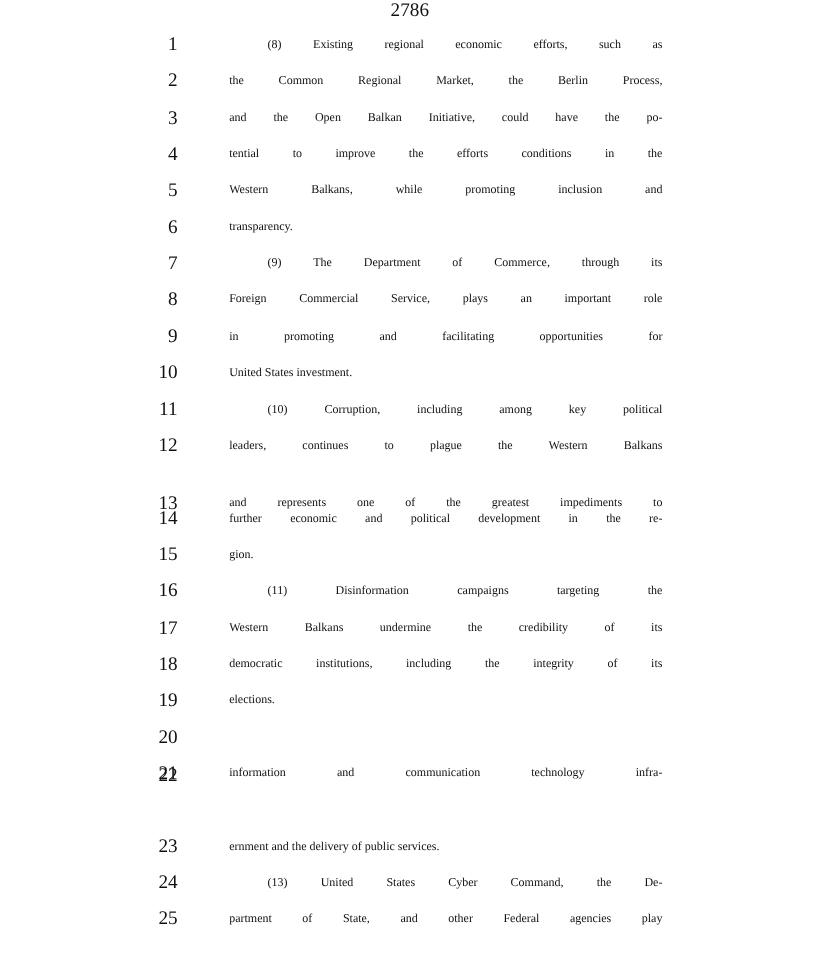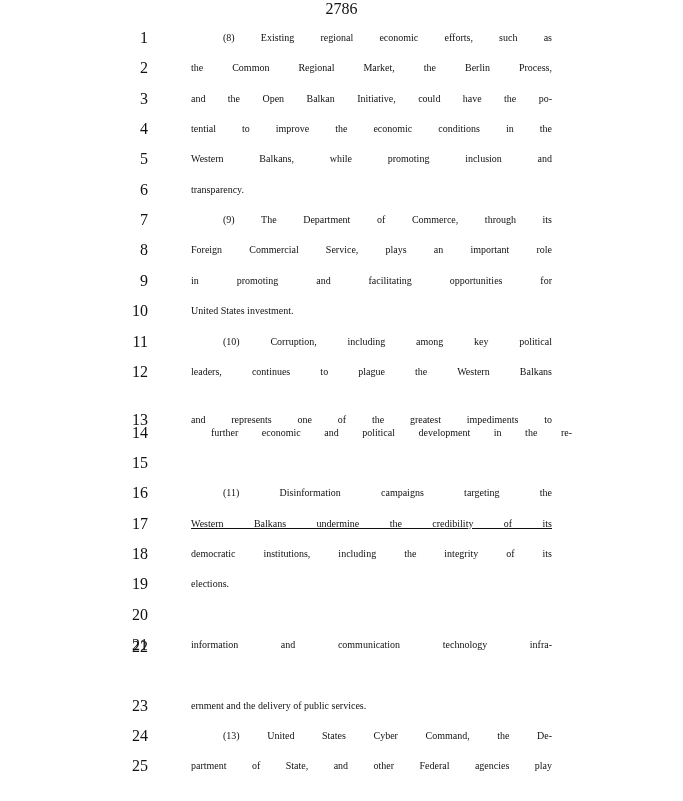--- a/index.html
+++ b/index.html
@@ -27,21 +27,21 @@
     <div class="line" style="top: 53.35px;">
       <span class="ln">2</span>
       <span class="txt" style="white-space: normal; height: 30px; overflow: visible;">the Common Regional Market, the Berlin Process,</span>
     </div>
     <div class="line" style="top: 83.7px;">
       <span class="ln">3</span>
       <span class="txt" style="white-space: normal; height: 30px; overflow: visible;">and the Open Balkan Initiative, could have the po-</span>
     </div>
     <div class="line" style="top: 114.05px;">
       <span class="ln">4</span>
-      <span class="txt" style="white-space: normal; height: 30px; overflow: visible;">tential to improve the economic conditions in the</span>
+      <span class="txt" style="white-space: normal; height: 30px; overflow: visible;">tential to improve the efforts conditions in the</span>
     </div>
     <div class="line" style="top: 144.4px;">
       <span class="ln">5</span>
       <span class="txt" style="white-space: normal; height: 30px; overflow: visible;">Western Balkans, while promoting inclusion and</span>
     </div>
     <div class="line" style="top: 174.75px;">
       <span class="ln">6</span>
       <span class="txt last" style="white-space: normal; height: 30px; overflow: visible;">transparency.</span>
     </div>
     <div class="line" style="top: 205.1px;">
@@ -67,32 +67,33 @@
     <div class="line" style="top: 356.85px;">
       <span class="ln">12</span>
       <span class="txt" style="white-space: normal; height: 30px; overflow: visible;">leaders, continues to plague the Western Balkans</span>
     </div>
     <div class="line" style="top: 405px;">
       <span class="ln">13</span>
       <span class="txt" style="white-space: normal; height: 30px; overflow: visible;">and represents one of the greatest impediments to</span>
     </div>
     <div class="line" style="top: 417.55px;">
       <span class="ln">14</span>
-      <span class="txt" style="white-space: normal; height: 30px; overflow: visible; margin-left: 20px;">further economic and political development in the re-</span>
+      <span class="txt" style="white-space: normal; height: 30px; overflow: visible;">further economic and political development in the re-</span>
     </div>
     <div class="line" style="top: 447.9px;">
       <span class="ln">15</span>
+      <span class="txt last" style="white-space: normal; height: 30px; overflow: visible;">gion.</span>
     </div>
     <div class="line" style="top: 478.25px;">
       <span class="ln">16</span>
       <span class="txt indent" style="white-space: normal; height: 30px; overflow: visible;">(11) Disinformation campaigns targeting the</span>
     </div>
     <div class="line" style="top: 508.6px;">
       <span class="ln">17</span>
-      <span class="txt" style="white-space: normal; height: 30px; overflow: visible; text-decoration: underline;">Western Balkans undermine the credibility of its</span>
+      <span class="txt" style="white-space: normal; height: 30px; overflow: visible;">Western Balkans undermine the credibility of its</span>
     </div>
     <div class="line" style="top: 538.95px;">
       <span class="ln">18</span>
       <span class="txt" style="white-space: normal; height: 30px; overflow: visible;">democratic institutions, including the integrity of its</span>
     </div>
     <div class="line" style="top: 569.3px;">
       <span class="ln">19</span>
       <span class="txt last" style="white-space: normal; height: 30px; overflow: visible;">elections.</span>
     </div>
     <div class="line" style="top: 599.65px;">

